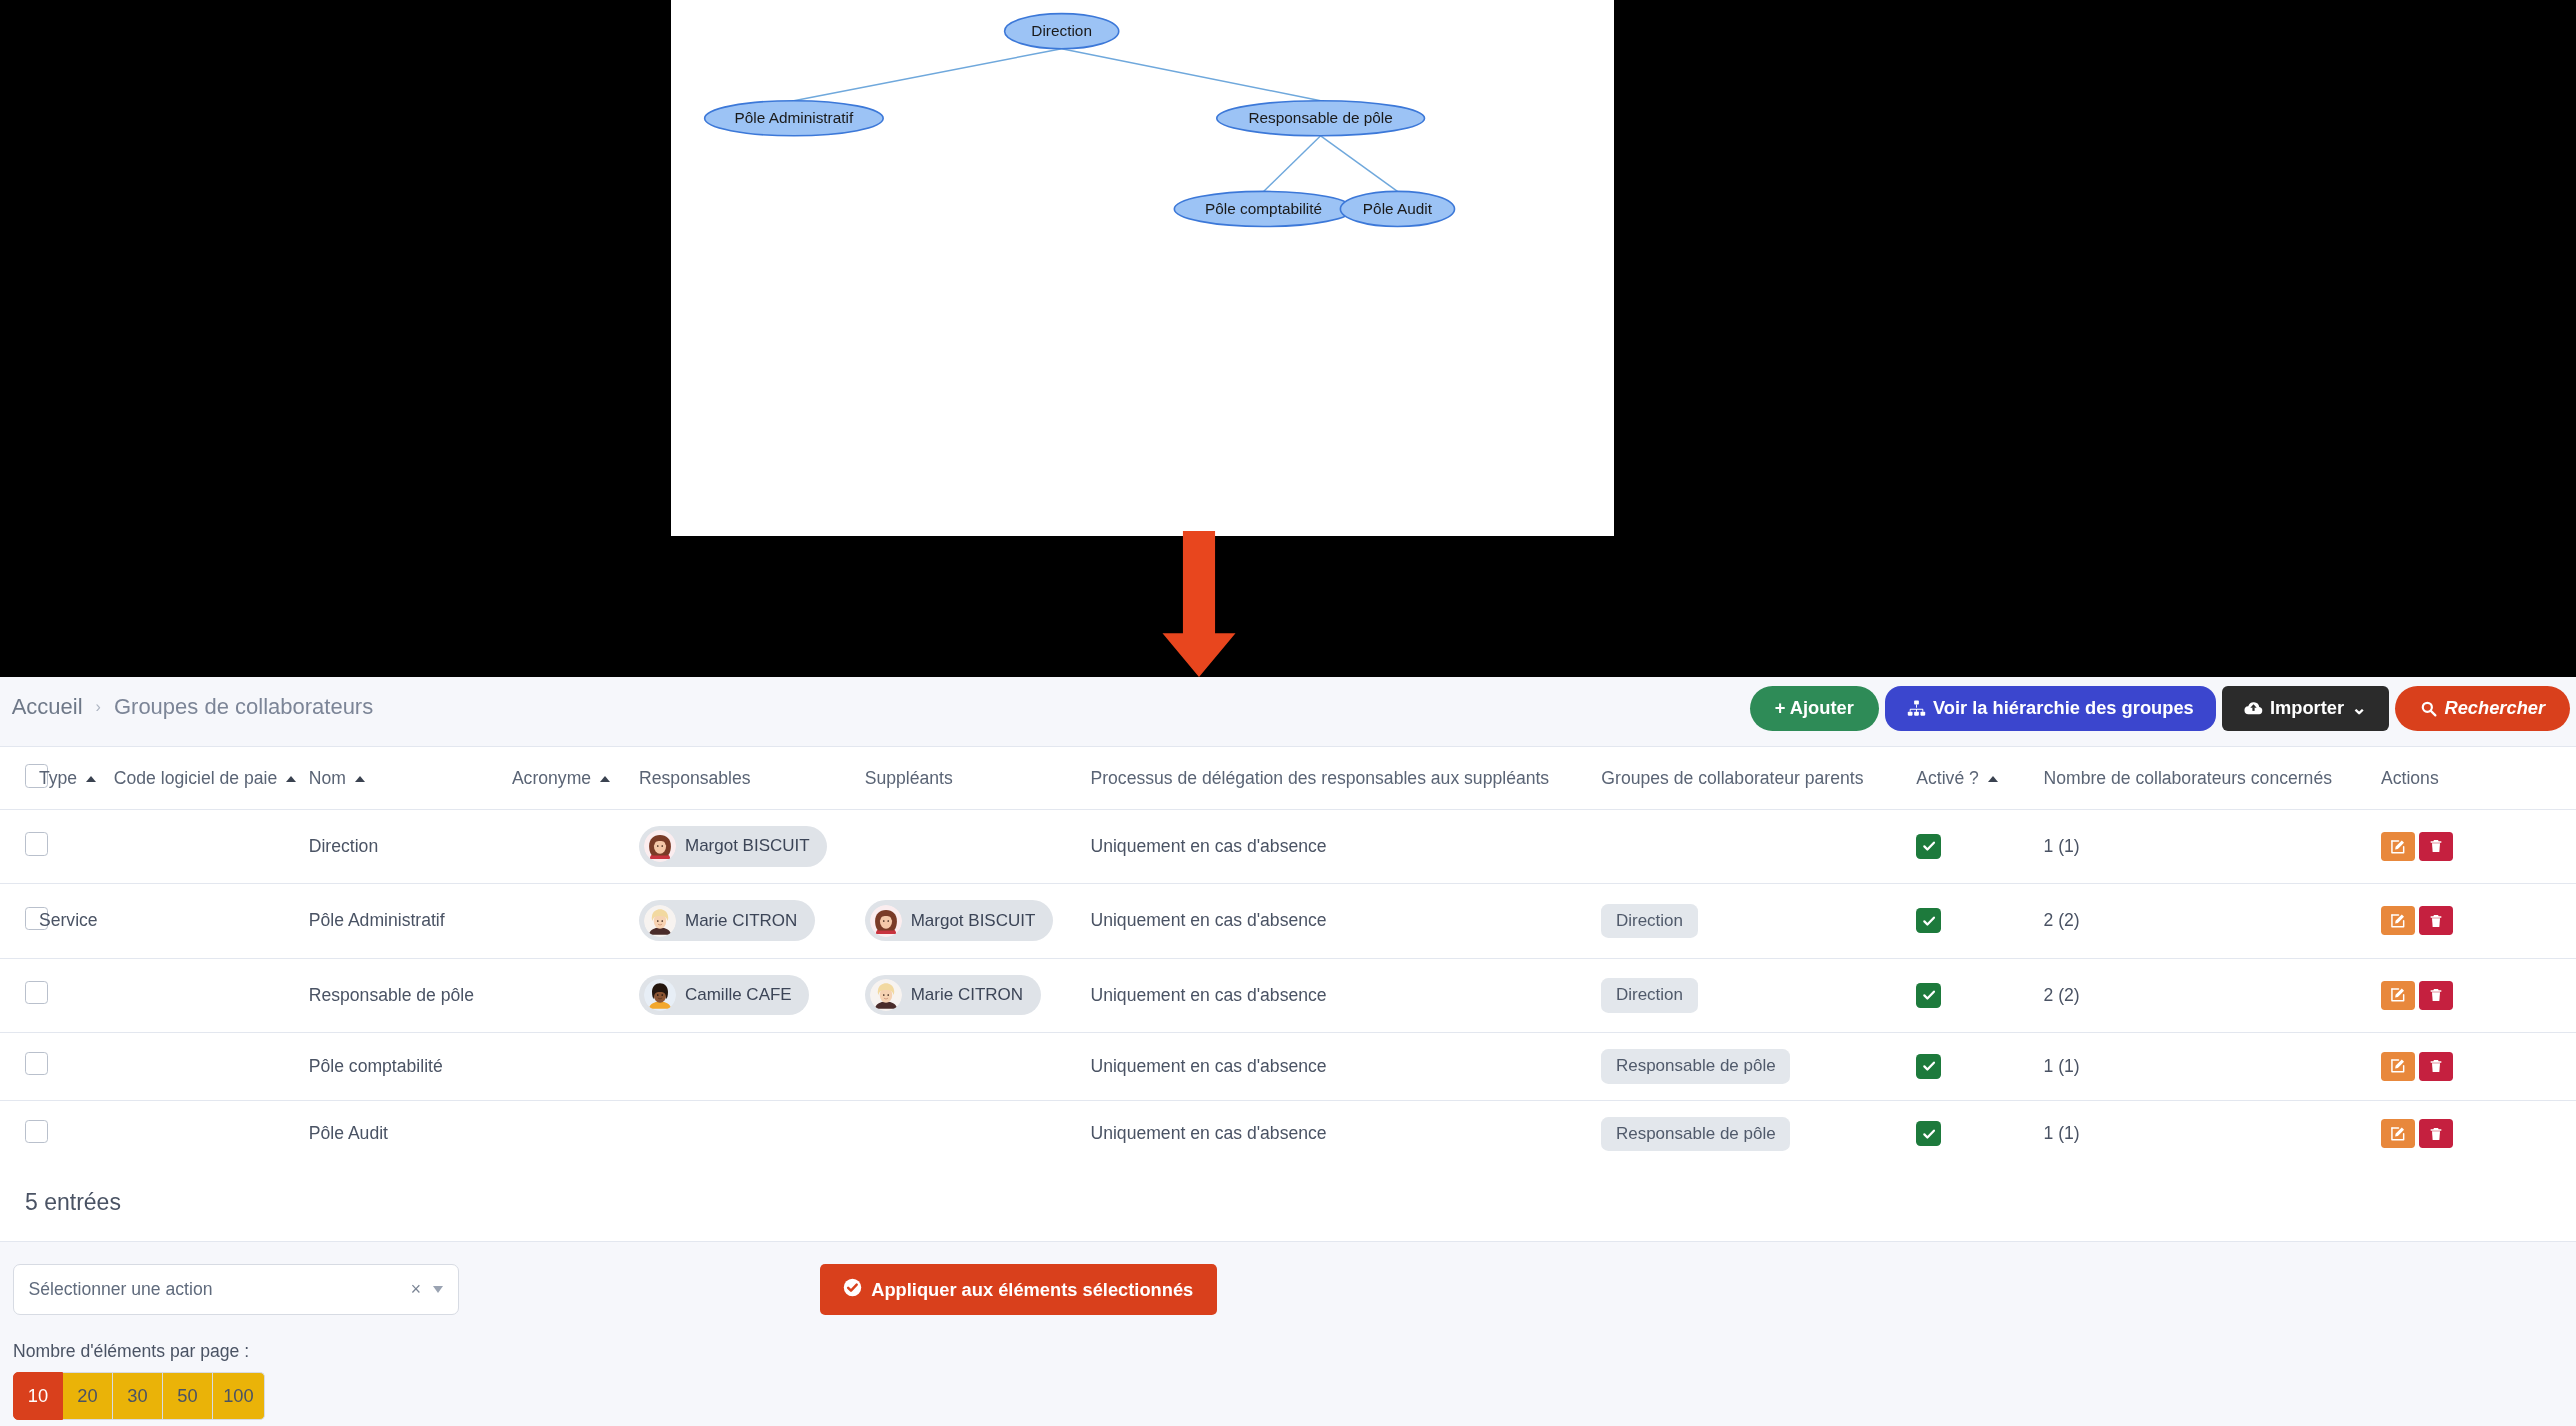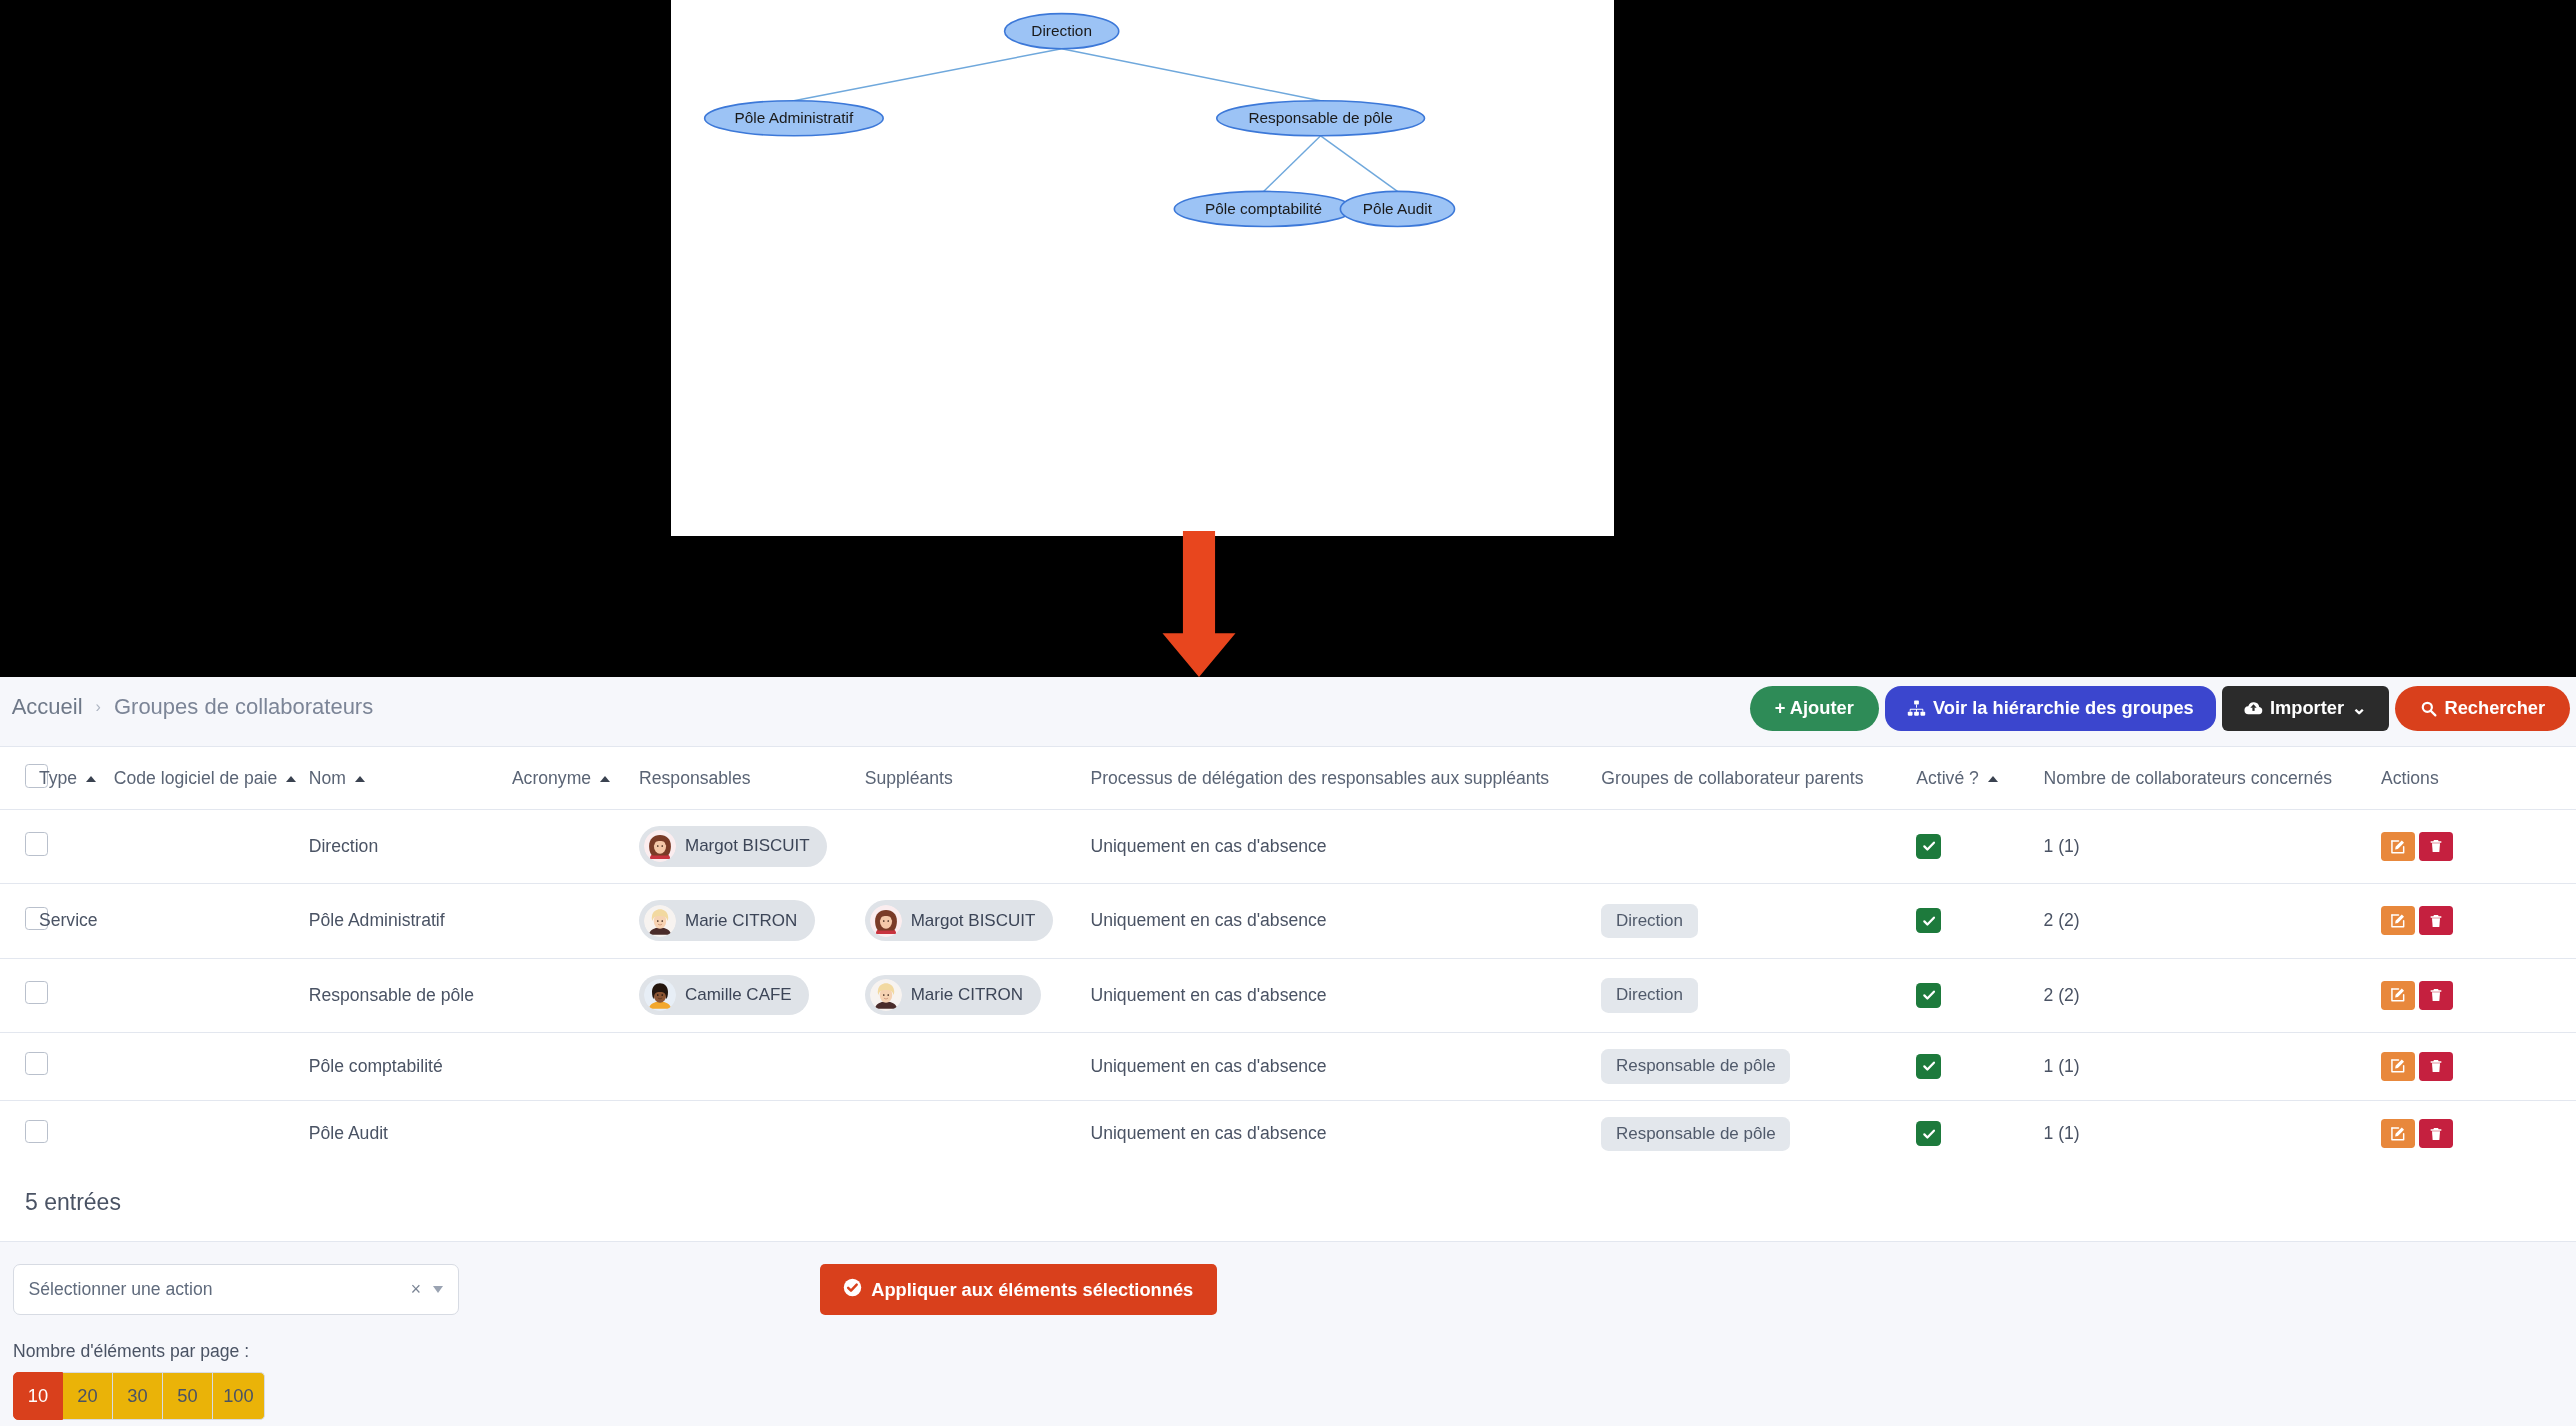--- a/index.html
+++ b/index.html
@@ -55,21 +55,21 @@
   }
   .btn {
     display: inline-flex; align-items: center; justify-content: center;
     gap: 7.3px; font-size: 18.3px; font-weight: bold;
     color: #ffffff; border: none; cursor: pointer;
     white-space: nowrap; line-height: 1;
   }
   .btn-ajouter   { background: #2E8B57; border-radius: 25px; height: 45px; padding: 0 25px; }
   .btn-hierarchy { background: #3B46CE; border-radius: 16px;  height: 45px; padding: 0 22px; }
   .btn-importer  { background: #2B2B2B; border-radius: 5.9px;  height: 45px; padding: 0 22px; }
-  .btn-rechercher{ background: #D9401C; border-radius: 25px; height: 45px; padding: 0 25px; }
+  .btn-rechercher{ background: #D9401C; border-radius: 25px; height: 45px; padding: 0 25px; font-style: italic; }
   .btn .ico { display: inline-flex; align-items: center; }
 
   
   .table-card {
     position: relative;
     margin: 8.8px 0 0 0;
     background: #ffffff;
     border-top: 1.5px solid #E3E7EF;
     border-bottom: 1.5px solid #E3E7EF;
   }

